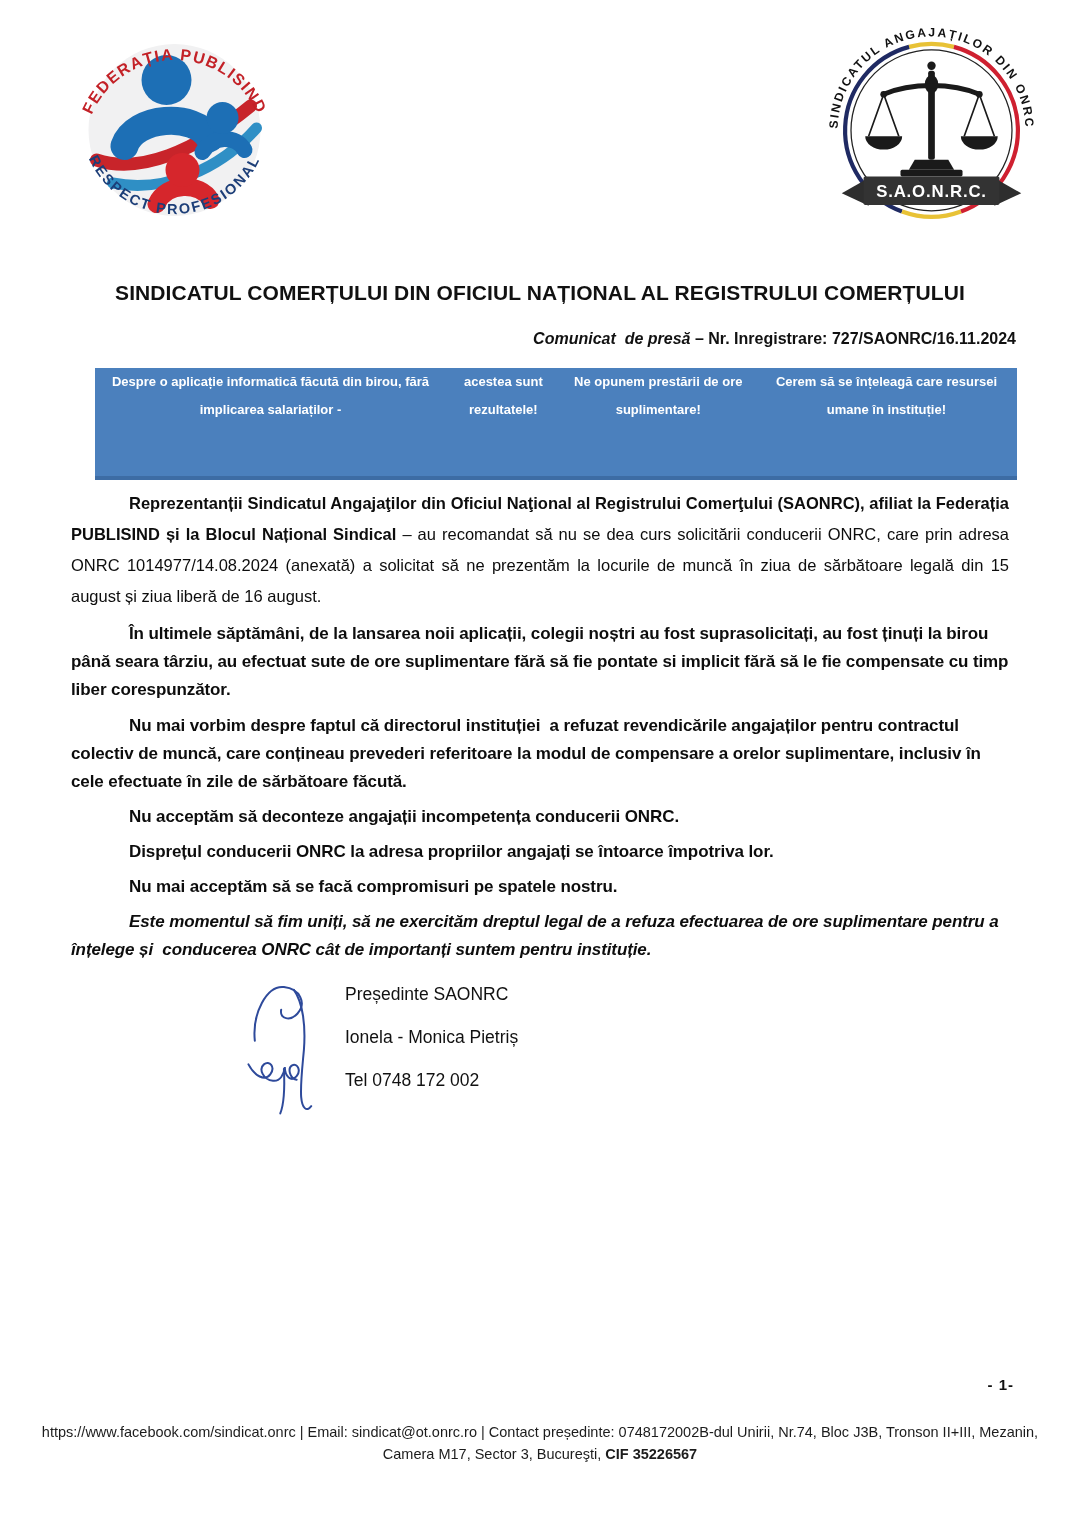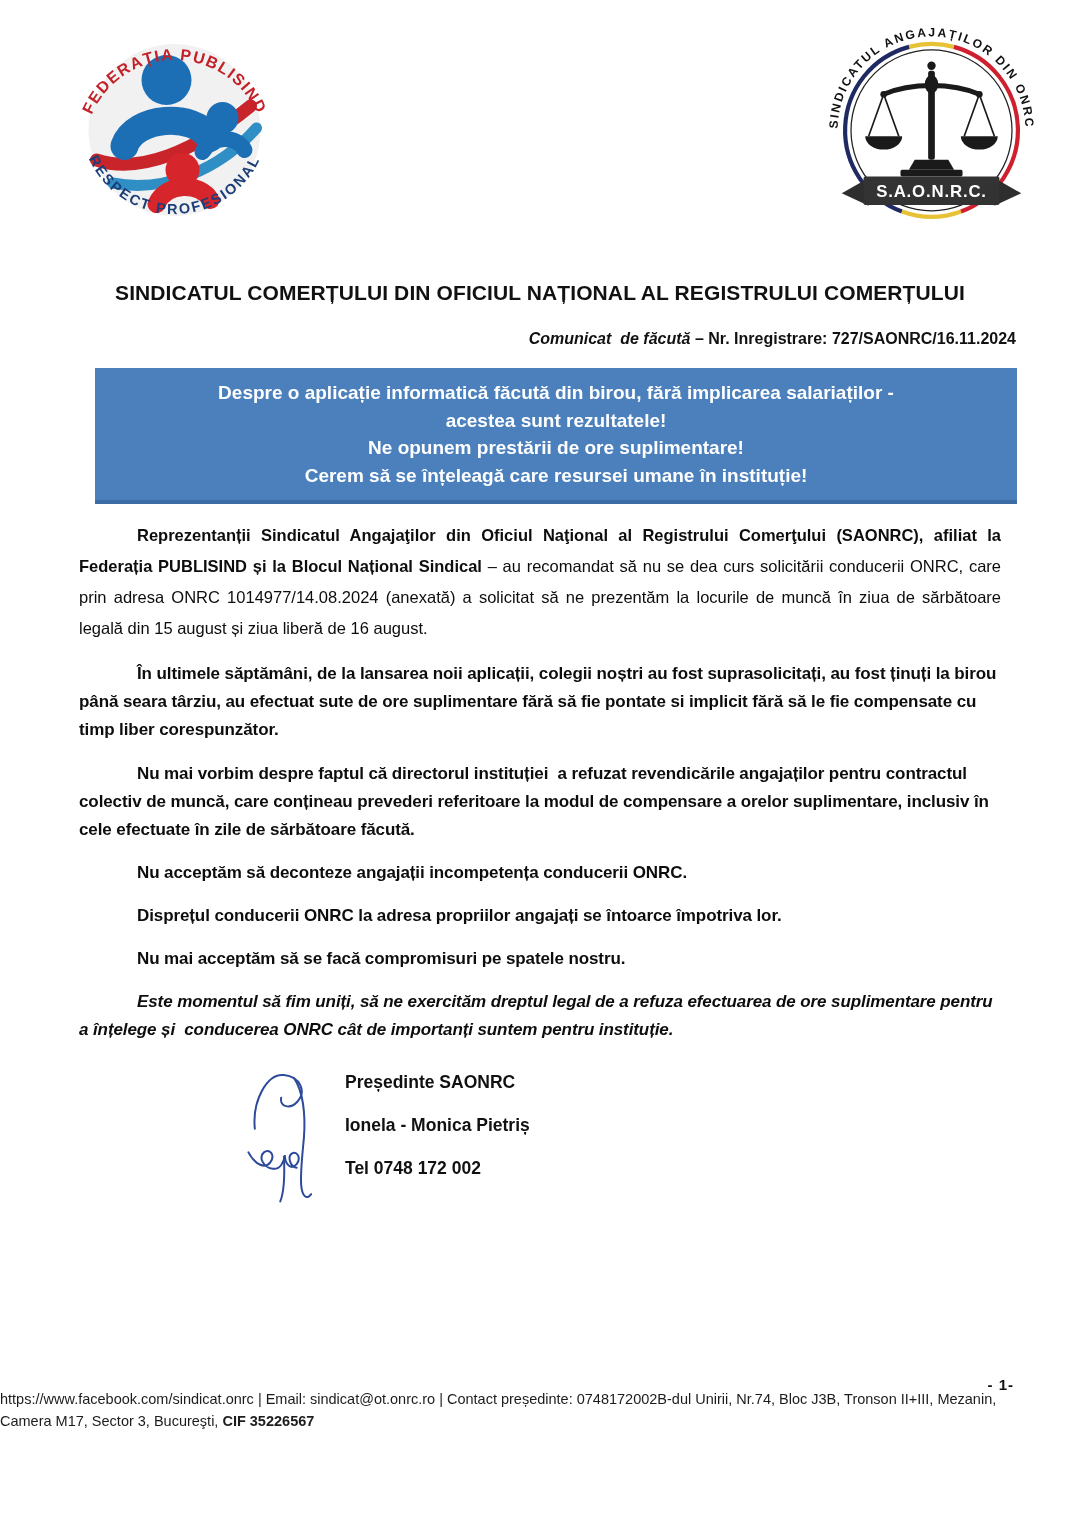--- a/index.html
+++ b/index.html
@@ -17,44 +17,44 @@
   .logo-row{display:flex;justify-content:space-between;align-items:flex-start;padding:20px 42px 0 52px;}
   .logo-left{width:245px;height:212px;}
   .logo-right{width:213px;height:224px;}
   
   .doc-title{margin:36px 55px 0;text-align:center;font-size:21px;font-weight:bold;letter-spacing:0.1px;line-height:26px;}
   
   .press-line{margin-top:24px;padding-right:64px;text-align:right;font-weight:bold;font-size:16px;}
   .press-line .it{font-style:italic;}
   
   .banner{
-    margin:20px 63px 0 95px;height:136px;box-sizing:border-box;
+    margin:20px 63px 0 95px;height:112px;box-sizing:border-box;
     background:#4b80bd;border-bottom:4px solid #3d6ca4;
-    display:flex;flex-direction:column;justify-content:center;
-    color:#fff;font-weight:bold;font-size:19px;line-height:27.5px;text-align:center;
+    display:flex;flex-direction:row;justify-content:center;
+    color:#fff;font-weight:bold;font-size:13px;line-height:27.5px;text-align:center;
   }
   
   .content{padding:0 63px;font-size:17px;color:#0d0d0d;}
-  .content p{margin:16px;}
+  .content p{margin:8px;}
   .p1{margin-top:30px;line-height:31px;text-align:justify;text-indent:58px;font-size:16.5px;}
   .pb{font-weight:bold;line-height:28px;text-indent:58px;letter-spacing:-0.1px;}
   .lh26{line-height:26px;}
   .mt36{margin-top:36px;}
   .mt26{margin-top:26px;}
   .mt20{margin-top:20px;}
   .mt32{margin-top:32px;}
   .mt28{margin-top:28px;font-style:italic;}
   
   .sig-row{position:relative;height:172px;margin-top:6px;}
   .sig-svg{position:absolute;left:243px;top:0;}
-  .sig-text{position:absolute;left:345px;top:8px;font-weight:bold;font-size:17.5px;}
+  .sig-text{position:absolute;left:345px;top:8px;font-weight:normal;font-size:17.5px;}
   .sig-text p{margin:0 0 15px;line-height:28px;}
   
   .page-number{position:absolute;top:1376px;right:66px;font-size:15px;font-weight:bold;letter-spacing:1px;}
-  .footer{position:absolute;top:1388px;left:0;right:0;font-size:14.5px;line-height:22px;color:#1c1c1c;}
+  .footer{position:absolute;top:1421px;left:0;right:0;text-align:center;font-size:14.5px;line-height:22px;color:#1c1c1c;}
   .b{font-weight:bold;}
 </style>
 </head>
 <body>
 
 <div class="page">
 
   <div class="logo-row">
 
     <svg class="logo-left" viewBox="0 0 240 212" aria-hidden="true">
@@ -115,21 +115,21 @@
       </g>
       <text font-size="14.5" font-weight="bold" fill="#111" letter-spacing="2.5">
         <textPath href="#sao-ring-arc" startOffset="50%" text-anchor="middle">SINDICATUL ANGAJAȚILOR DIN ONRC</textPath>
       </text>
     </svg>
   </div>
 
   <h1 class="doc-title">SINDICATUL COMERȚULUI DIN OFICIUL NAȚIONAL AL REGISTRULUI COMERȚULUI</h1>
 
   <div class="press-line">
-    <span class="it keep-ws">Comunicat  de făcută</span><span class="keep-ws"> – Nr. Inregistrare: 727/SAONRC/16.11.2024</span>
+    <span class="it keep-ws">Comunicat  de presă</span><span class="keep-ws"> – Nr. Inregistrare: 727/SAONRC/16.11.2024</span>
   </div>
 
   <div class="banner">
     <div>Despre o aplicație informatică făcută din birou, fără implicarea salariaților -</div>
     <div>acestea sunt rezultatele!</div>
     <div>Ne opunem prestării de ore suplimentare!</div>
     <div>Cerem să se înțeleagă care resursei umane în instituție!</div>
   </div>
 
   <div class="content">

